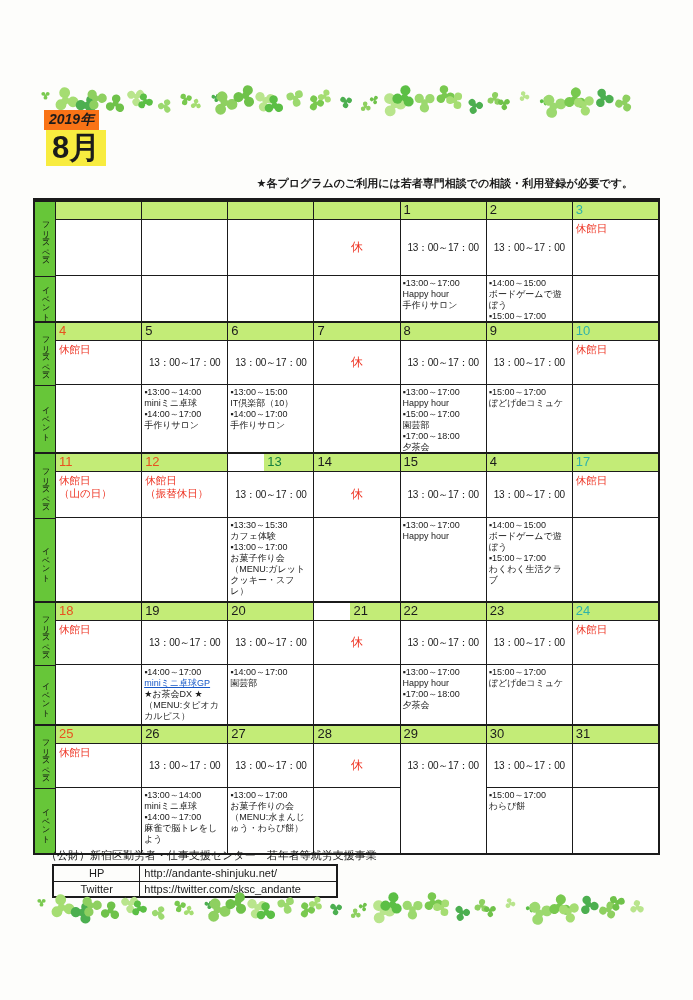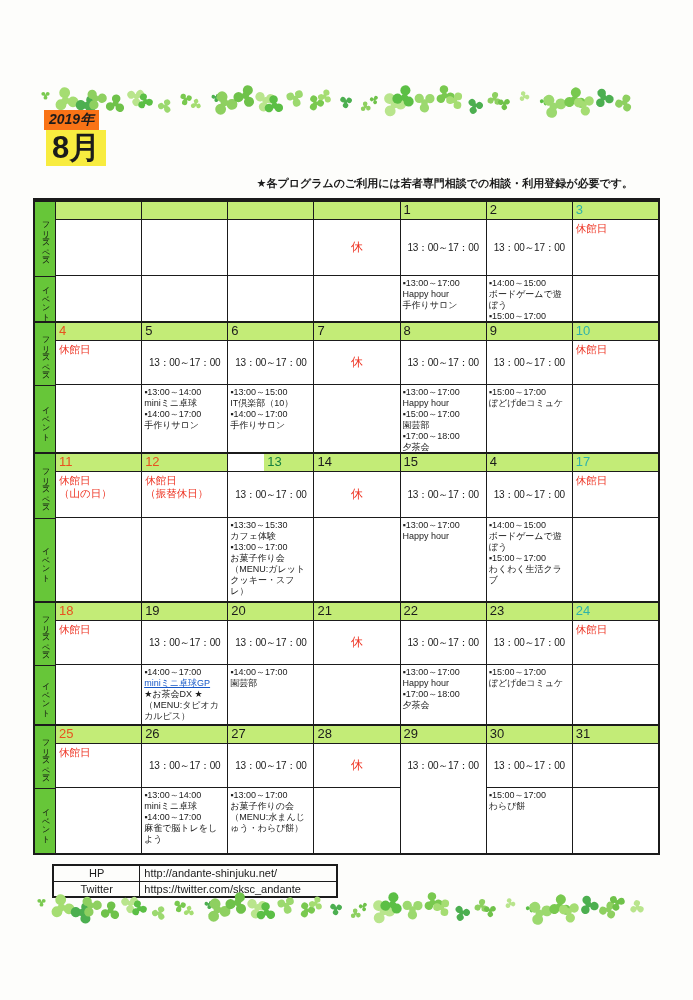--- a/index.html
+++ b/index.html
@@ -358,21 +358,21 @@
             <div class="c-date" style="color: rgb(27, 27, 27);">20</div>
             <div class="c-free">
               <div class="free-time">13：00～17：00</div>
             </div>
             <div class="c-ev">
               <div class="eline">▪14:00～17:00</div>
               <div class="eline">園芸部</div>
             </div>
           </div>
           <div class="daycol">
-            <div class="c-date" style="color: rgb(27, 27, 27);">21</div>
+            <div class="c-date" style="color: rgb(27, 27, 27); margin-left: 36px;">21</div>
             <div class="c-free">
               <div class="free-rest">休</div>
             </div>
             <div class="c-ev"></div>
           </div>
           <div class="daycol">
             <div class="c-date" style="color: rgb(27, 27, 27);">22</div>
             <div class="c-free">
               <div class="free-time">13：00～17：00</div>
             </div>
@@ -465,20 +465,21 @@
           </div>
           <div class="daycol">
             <div class="c-date" style="color: rgb(27, 27, 27);">31</div>
             <div class="c-free"></div>
             <div class="c-ev"></div>
           </div>
         </div>
       </div>
   </div>
 
+  <div class="org">（公財）新宿区勤労者・仕事支援センター　若年者等就労支援事業</div>
   <table class="ftable">
     <tbody>
         <tr>
       <td class="flabel">HP</td>
       <td class="furl">http://andante-shinjuku.net/</td>
     </tr>
     <tr>
       <td class="flabel">Twitter</td>
       <td class="furl">https://twitter.com/sksc_andante</td>
     </tr>

